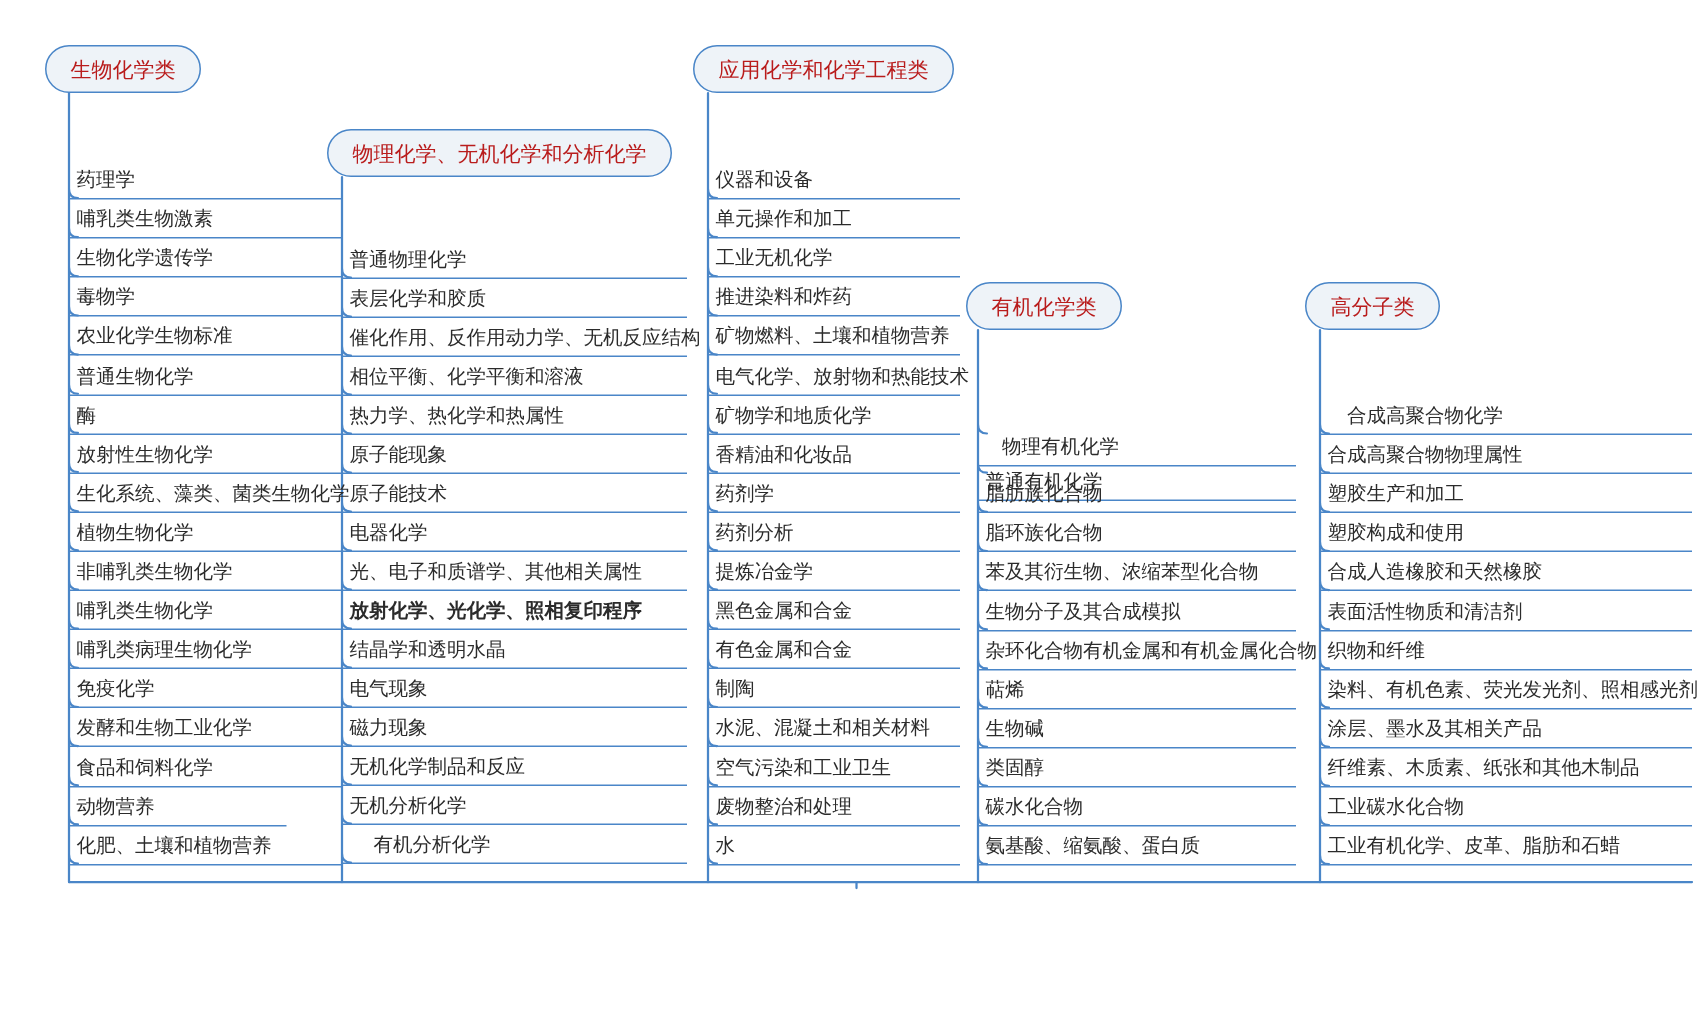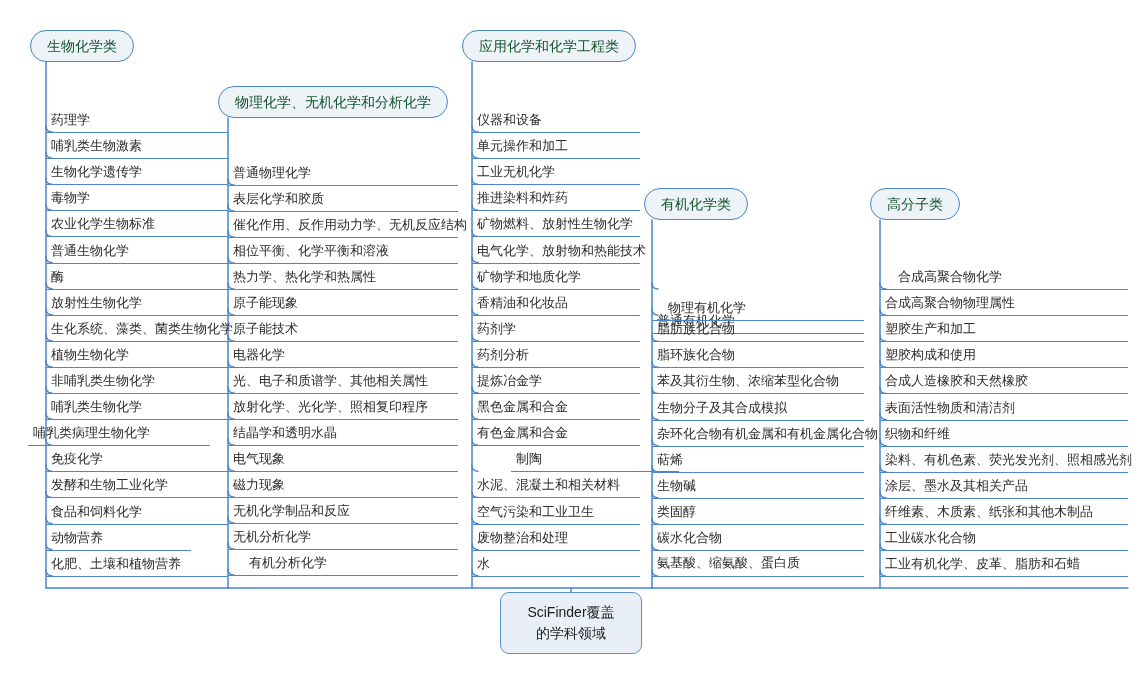--- a/index.html
+++ b/index.html
@@ -33,21 +33,21 @@
   .pill {
     position: absolute;
     box-sizing: border-box;
     background: #eef3f8;
     border: 1.3px solid #4a86c8;
     border-radius: 999px;
     height: 32px;
     line-height: 30px;
     text-align: center;
     font-size: 14px;
-    color: #14532d;
+    color: #b91c1c;
     white-space: nowrap;
     padding: 0 16px;
   }
   
   .leaf {
     position: absolute;
     box-sizing: border-box;
     height: 24px;
     line-height: 22px;
     font-size: 13px;
@@ -180,86 +180,80 @@
       <div class="leaf" style="left: 46px; top: 161.2px; width: 182px;">生物化学遗传学</div>
       <div class="leaf" style="left: 46px; top: 187.3px; width: 182px;">毒物学</div>
       <div class="leaf" style="left: 46px; top: 213.4px; width: 182px;">农业化学生物标准</div>
       <div class="leaf" style="left: 46px; top: 239.5px; width: 182px;">普通生物化学</div>
       <div class="leaf" style="left: 46px; top: 265.6px; width: 182px;">酶</div>
       <div class="leaf" style="left: 46px; top: 291.7px; width: 182px;">放射性生物化学</div>
       <div class="leaf" style="left: 46px; top: 317.8px; width: 182px;">生化系统、藻类、菌类生物化学</div>
       <div class="leaf" style="left: 46px; top: 343.9px; width: 182px;">植物生物化学</div>
       <div class="leaf" style="left: 46px; top: 370px; width: 182px;">非哺乳类生物化学</div>
       <div class="leaf" style="left: 46px; top: 396.1px; width: 182px;">哺乳类生物化学</div>
-      <div class="leaf" style="left: 28px; top: 422.2px; width: 182px;">哺乳类病理生物化学</div>
+      <div class="leaf" style="left: 46px; top: 422.2px; width: 182px;">哺乳类病理生物化学</div>
       <div class="leaf" style="left: 46px; top: 448.3px; width: 182px;">免疫化学</div>
       <div class="leaf" style="left: 46px; top: 474.4px; width: 182px;">发酵和生物工业化学</div>
       <div class="leaf" style="left: 46px; top: 500.5px; width: 182px;">食品和饲料化学</div>
       <div class="leaf" style="left: 46px; top: 526.6px; width: 145px;">动物营养</div>
       <div class="leaf" style="left: 46px; top: 552.7px; width: 182px;">化肥、土壤和植物营养</div>
       <div class="leaf" style="left: 228px; top: 162px; width: 230px;">普通物理化学</div>
       <div class="leaf" style="left: 228px; top: 188px; width: 230px;">表层化学和胶质</div>
       <div class="leaf" style="left: 228px; top: 214px; width: 230px;">催化作用、反作用动力学、无机反应结构</div>
       <div class="leaf" style="left: 228px; top: 240px; width: 230px;">相位平衡、化学平衡和溶液</div>
       <div class="leaf" style="left: 228px; top: 266px; width: 230px;">热力学、热化学和热属性</div>
       <div class="leaf" style="left: 228px; top: 292px; width: 230px;">原子能现象</div>
       <div class="leaf" style="left: 228px; top: 318px; width: 230px;">原子能技术</div>
       <div class="leaf" style="left: 228px; top: 344px; width: 230px;">电器化学</div>
       <div class="leaf" style="left: 228px; top: 370px; width: 230px;">光、电子和质谱学、其他相关属性</div>
-      <div class="leaf" style="left: 228px; top: 396px; width: 230px;">放射化学、光化学、照相复印程序</div>
+      <div class="leaf" style="left: 228px; top: 396px; width: 230px; font-weight: bold;">放射化学、光化学、照相复印程序</div>
       <div class="leaf" style="left: 228px; top: 422px; width: 230px;">结晶学和透明水晶</div>
       <div class="leaf" style="left: 228px; top: 448px; width: 230px;">电气现象</div>
       <div class="leaf" style="left: 228px; top: 474px; width: 230px;">磁力现象</div>
       <div class="leaf" style="left: 228px; top: 500px; width: 230px;">无机化学制品和反应</div>
       <div class="leaf" style="left: 228px; top: 526px; width: 230px;">无机分析化学</div>
       <div class="leaf" style="left: 228px; top: 552px; width: 230px; padding-left: 21px;">有机分析化学</div>
       <div class="leaf" style="left: 472px; top: 109px; width: 168px;">仪器和设备</div>
       <div class="leaf" style="left: 472px; top: 135.1px; width: 168px;">单元操作和加工</div>
       <div class="leaf" style="left: 472px; top: 161.2px; width: 168px;">工业无机化学</div>
       <div class="leaf" style="left: 472px; top: 187.3px; width: 168px;">推进染料和炸药</div>
-      <div class="leaf" style="left: 472px; top: 213.4px; width: 168px;">矿物燃料、放射性生物化学</div>
+      <div class="leaf" style="left: 472px; top: 213.4px; width: 168px;">矿物燃料、土壤和植物营养</div>
       <div class="leaf" style="left: 472px; top: 239.5px; width: 168px;">电气化学、放射物和热能技术</div>
       <div class="leaf" style="left: 472px; top: 265.6px; width: 168px;">矿物学和地质化学</div>
       <div class="leaf" style="left: 472px; top: 291.7px; width: 168px;">香精油和化妆品</div>
       <div class="leaf" style="left: 472px; top: 317.8px; width: 168px;">药剂学</div>
       <div class="leaf" style="left: 472px; top: 343.9px; width: 168px;">药剂分析</div>
       <div class="leaf" style="left: 472px; top: 370px; width: 168px;">提炼冶金学</div>
       <div class="leaf" style="left: 472px; top: 396.1px; width: 168px;">黑色金属和合金</div>
       <div class="leaf" style="left: 472px; top: 422.2px; width: 168px;">有色金属和合金</div>
-      <div class="leaf" style="left: 472px; top: 448.3px; width: 168px; margin-left: 39px;">制陶</div>
+      <div class="leaf" style="left: 472px; top: 448.3px; width: 168px;">制陶</div>
       <div class="leaf" style="left: 472px; top: 474.4px; width: 168px;">水泥、混凝土和相关材料</div>
       <div class="leaf" style="left: 472px; top: 500.5px; width: 168px;">空气污染和工业卫生</div>
       <div class="leaf" style="left: 472px; top: 526.6px; width: 168px;">废物整治和处理</div>
       <div class="leaf" style="left: 472px; top: 552.7px; width: 168px;">水</div>
       <div class="leaf" style="left: 652px; top: 266px; width: 212px; margin-top: 44px;">普通有机化学</div>
-      <div class="leaf" style="left: 652px; top: 297px; width: 212px; padding-left: 16px;">物理有机化学</div>
+      <div class="leaf" style="left: 652px; top: 287px; width: 212px; padding-left: 16px;">物理有机化学</div>
       <div class="leaf" style="left: 652px; top: 318.2px; width: 212px;">脂肪族化合物</div>
       <div class="leaf" style="left: 652px; top: 344.3px; width: 212px;">脂环族化合物</div>
       <div class="leaf" style="left: 652px; top: 370.4px; width: 212px;">苯及其衍生物、浓缩苯型化合物</div>
       <div class="leaf" style="left: 652px; top: 396.5px; width: 212px;">生物分子及其合成模拟</div>
       <div class="leaf" style="left: 652px; top: 422.6px; width: 212px;">杂环化合物有机金属和有机金属化合物</div>
       <div class="leaf" style="left: 652px; top: 448.7px; width: 212px;">萜烯</div>
       <div class="leaf" style="left: 652px; top: 474.8px; width: 212px;">生物碱</div>
       <div class="leaf" style="left: 652px; top: 500.9px; width: 212px;">类固醇</div>
       <div class="leaf" style="left: 652px; top: 527px; width: 212px;">碳水化合物</div>
-      <div class="leaf" style="left: 652px; top: 553.1px; width: 212px; font-family: Liberation Mono, monospace;">氨基酸、缩氨酸、蛋白质</div>
+      <div class="leaf" style="left: 652px; top: 553.1px; width: 212px;">氨基酸、缩氨酸、蛋白质</div>
       <div class="leaf" style="left: 880px; top: 266px; width: 248px; padding-left: 18px;">合成高聚合物化学</div>
       <div class="leaf" style="left: 880px; top: 292.1px; width: 248px;">合成高聚合物物理属性</div>
       <div class="leaf" style="left: 880px; top: 318.2px; width: 248px;">塑胶生产和加工</div>
       <div class="leaf" style="left: 880px; top: 344.3px; width: 248px;">塑胶构成和使用</div>
       <div class="leaf" style="left: 880px; top: 370.4px; width: 248px;">合成人造橡胶和天然橡胶</div>
       <div class="leaf" style="left: 880px; top: 396.5px; width: 248px;">表面活性物质和清洁剂</div>
       <div class="leaf" style="left: 880px; top: 422.6px; width: 248px;">织物和纤维</div>
       <div class="leaf" style="left: 880px; top: 448.7px; width: 248px;">染料、有机色素、荧光发光剂、照相感光剂</div>
       <div class="leaf" style="left: 880px; top: 474.8px; width: 248px;">涂层、墨水及其相关产品</div>
       <div class="leaf" style="left: 880px; top: 500.9px; width: 248px;">纤维素、木质素、纸张和其他木制品</div>
       <div class="leaf" style="left: 880px; top: 527px; width: 248px;">工业碳水化合物</div>
       <div class="leaf" style="left: 880px; top: 553.1px; width: 248px;">工业有机化学、皮革、脂肪和石蜡</div>
     </div>
 
-  <div id="root-node" style="left: 500px; top: 592px; width: 142px; height: 62px;">
-    <span>
-      <span class="rl">SciFinder覆盖</span>
-      <span class="rl">的学科领域</span>
-    </span>
-  </div>
 
 </div>
 
 </body></html>

